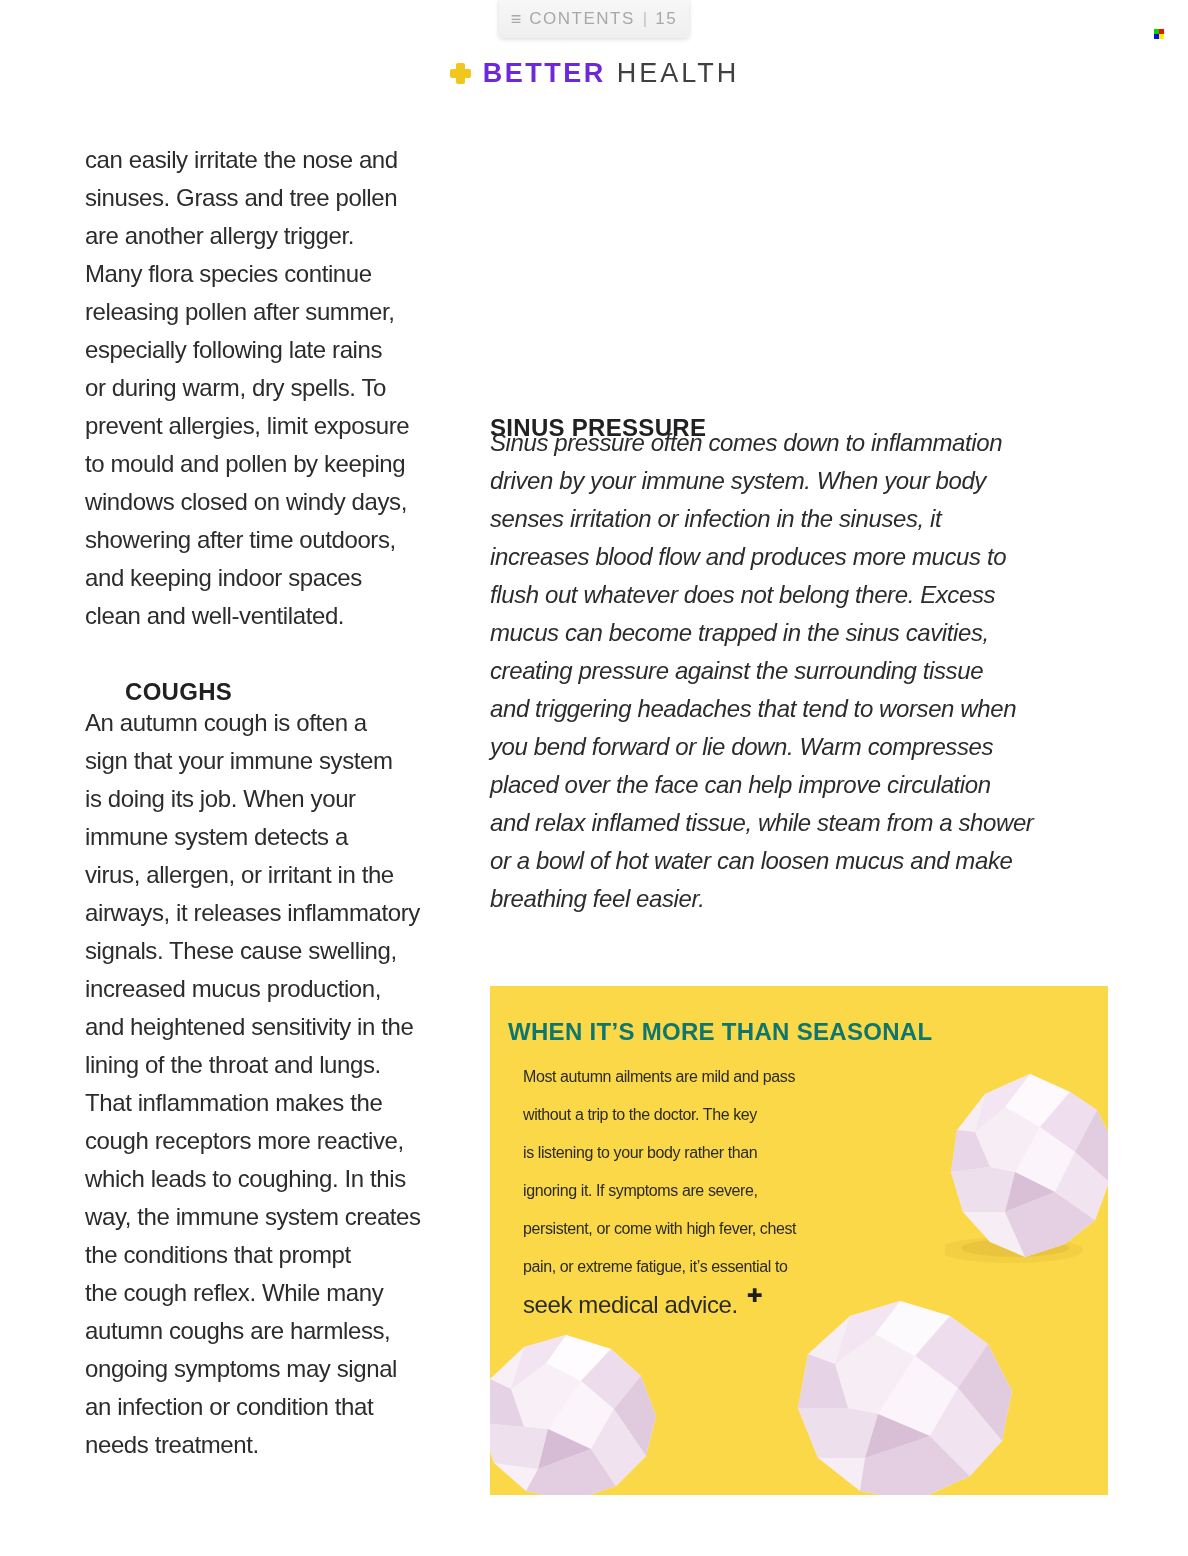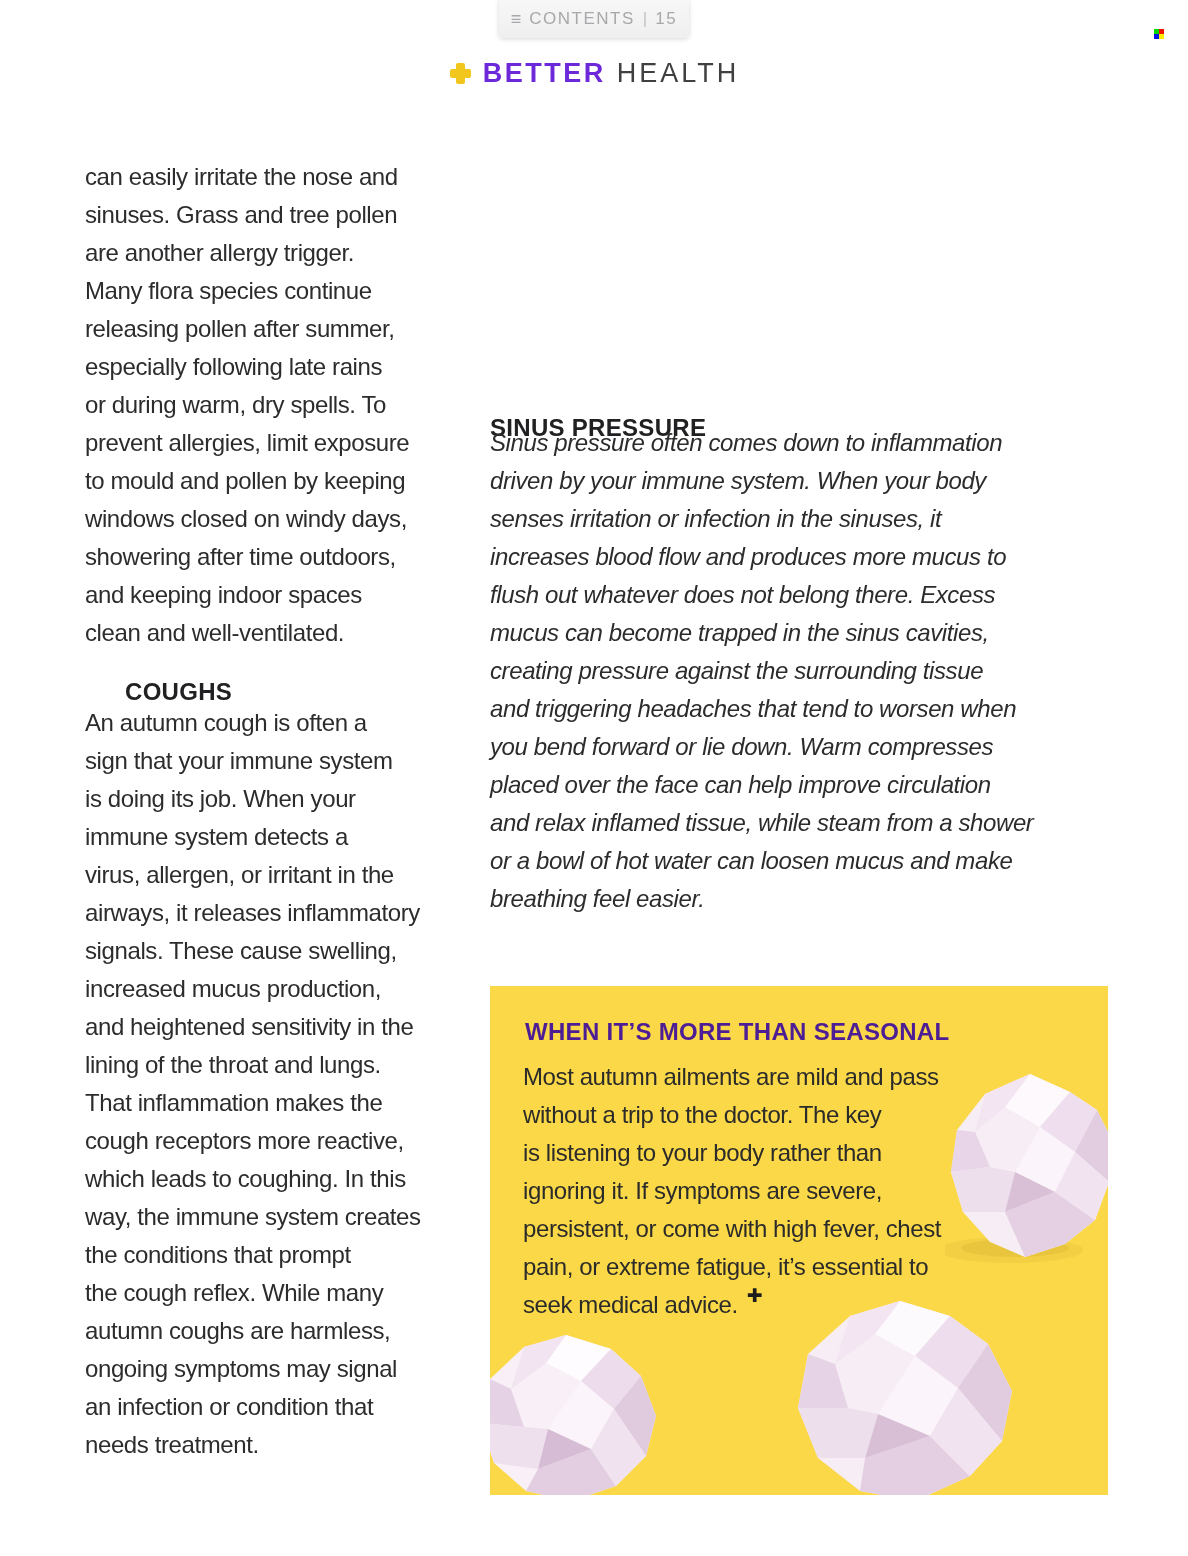--- a/index.html
+++ b/index.html
@@ -37,34 +37,34 @@
   .txt{
     position:absolute;
     font-size:24px;line-height:38px;letter-spacing:-0.4px;
     white-space:pre-line;color:#2c2c2e;
   }
   .hd{
     position:absolute;
     font-size:24px;line-height:32px;font-weight:bold;letter-spacing:0.3px;
     color:#212123;
   }
-  .col-left-intro{left:85px;top:141px;width:400px;margin-top:17px;}
+  .col-left-intro{left:85px;top:141px;width:400px;}
   .hd-coughs{left:85px;top:676px;margin-left:40px;}
   .col-left-coughs{left:85px;top:704px;width:400px;}
   .hd-sinus{left:490px;top:412px;}
   .col-right-sinus{left:490px;top:424px;width:630px;font-style:italic;}
   
   .callout-box{
     position:absolute;left:490px;top:986px;width:618px;height:509px;
     overflow:hidden;
   }
-  .callout-heading{position:absolute;left:35px;top:32px;font-size:24px;font-weight:bold;
-    letter-spacing:0.3px;color:#4c1d95;}
+  .callout-heading{position:absolute;left:18px;top:32px;font-size:24px;font-weight:bold;
+    letter-spacing:0.3px;color:#0f766e;}
   .callout-body{position:absolute;left:33px;top:72px;width:560px;
-    font-size:24px;line-height:38px;letter-spacing:-0.4px;white-space:pre-line;color:#2b2b29;}
+    font-size:16px;line-height:38px;letter-spacing:-0.4px;white-space:pre-line;color:#2b2b29;}
   .callout-last{position:absolute;left:33px;top:300px;display:flex;align-items:flex-start;gap:9px;
     font-size:24px;line-height:38px;letter-spacing:-0.4px;color:#2b2b29;}
   .end-mark{font-size:19px;line-height:19px;color:#1d1d1b;}
   .paper{position:absolute;}
   .paper-right{left:455px;top:86px;}
   .paper-bottom-left{left:-14px;top:345px;}
   .paper-bottom-center{left:300px;top:310px;}
 </style>
 </head>
 <body>

